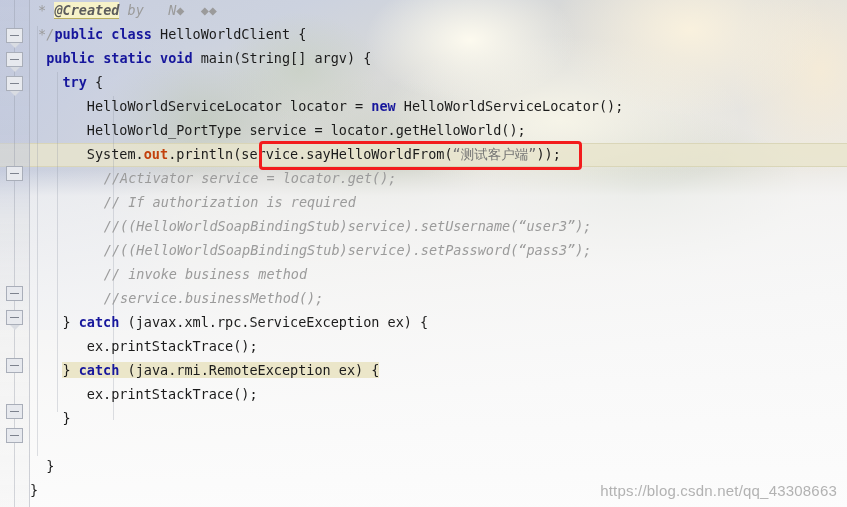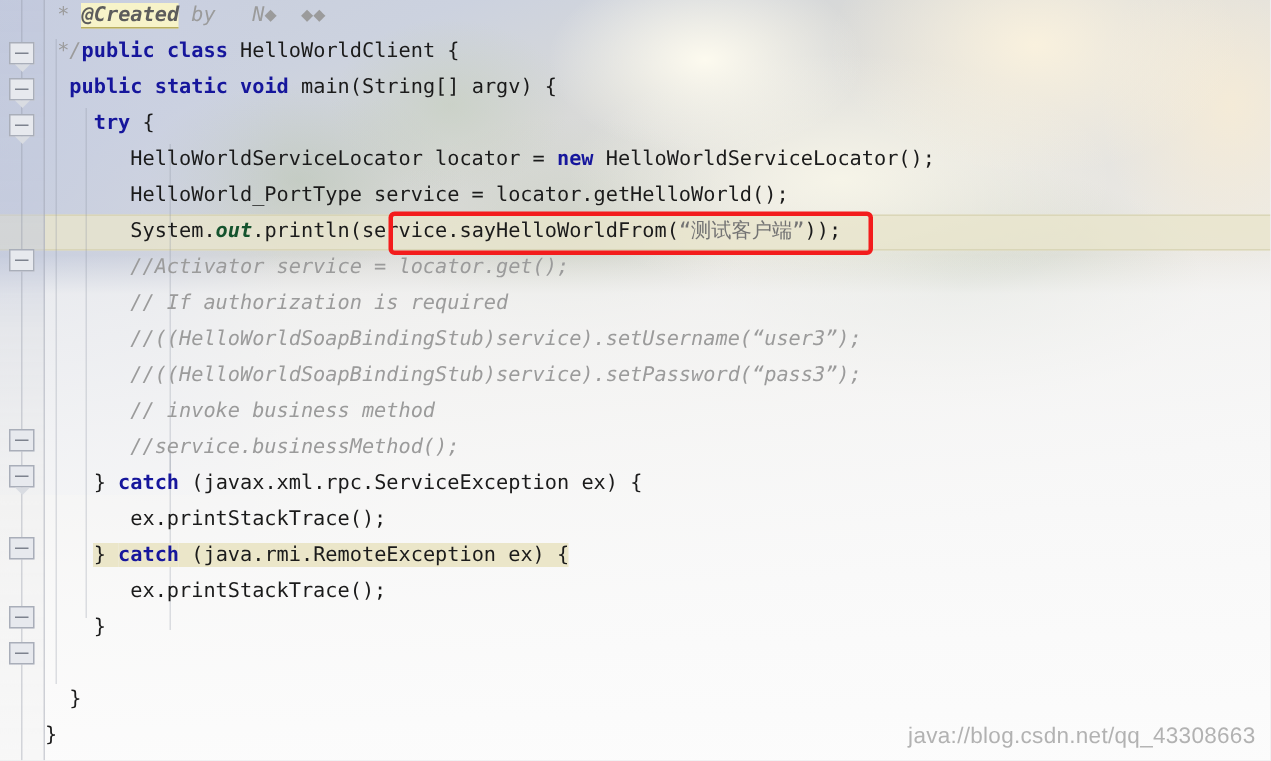--- a/index.html
+++ b/index.html
@@ -64,23 +64,23 @@
   }
   
   .code{
     position:absolute;left:0;top:0;width:847px;height:507px;z-index:4;
     font-size:13.5px;line-height:24px;white-space:pre;
     color:#1b1b1b;
   }
   .ln{position:absolute;left:0;width:847px;height:24px;}
   .txt{position:absolute;left:30px;top:0;}
   .kw{color:#16169c;font-weight:bold;}
-  .cm{color:#9b9b9b;font-style:italic;}
+  .cm{color:#9b9b9b;font-style:italic;margin-left:17px;}
   .str{color:#737373;}
-  .fld{color:#14532d;font-style:italic;font-weight:bold;}
+  .fld{color:#c2410c;font-weight:bold;}
   .jd{color:#9b9b9b;font-style:italic;}
   .jdtag{color:#5c5c5c;font-weight:bold;font-style:italic;
     background:#f7f3c9;border-bottom:1px solid #b9ae5e;}
   .caret-line{
     position:absolute;left:0;width:847px;height:24px;
     background:rgba(232,229,204,.80);
     border-top:1px solid rgba(214,210,178,.8);
     border-bottom:1px solid rgba(214,210,178,.8);
     box-sizing:border-box;z-index:2;
   }
@@ -146,14 +146,14 @@
       <div class="indent-guide" style="left: 113px; top: 96px; height: 218px;"></div>
       <div class="indent-guide" style="left: 113px; top: 300px; height: 120px;"></div>
     </div>
   <div id="hls">
       <div class="caret-line" style="top: 143px;"></div>
     </div>
   <div class="code" id="code"><div class="ln" style="top: -2px;"><span class="txt" style="left: 38.12px;"><span class="jd">* </span><span class="jdtag">@Created</span><span class="jd"> by   N◆  ◆◆</span></span></div><div class="ln" style="top: 22px;"><span class="txt" style="left: 38.12px;"><span class="jd">*/</span><span class="kw">public class</span><span> HelloWorldClient {</span></span></div><div class="ln" style="top: 46px;"><span class="txt" style="left: 46.24px;"><span class="kw">public static void</span><span> main(String[] argv) {</span></span></div><div class="ln" style="top: 70px;"><span class="txt" style="left: 62.48px;"><span class="kw">try</span><span> {</span></span></div><div class="ln" style="top: 94px;"><span class="txt" style="left: 86.84px;"><span>HelloWorldServiceLocator locator = </span><span class="kw">new</span><span> HelloWorldServiceLocator();</span></span></div><div class="ln" style="top: 118px;"><span class="txt" style="left: 86.84px;"><span>HelloWorld_PortType service = locator.getHelloWorld();</span></span></div><div class="ln" style="top: 142px;"><span class="txt" style="left: 86.84px;"><span>System.</span><span class="fld">out</span><span>.println(service.sayHelloWorldFrom(</span><span class="str">“测试客户端”</span><span>));</span></span></div><div class="ln" style="top: 166px;"><span class="txt" style="left: 86.84px;"><span class="cm">//Activator service = locator.get();</span></span></div><div class="ln" style="top: 190px;"><span class="txt" style="left: 86.84px;"><span class="cm">// If authorization is required</span></span></div><div class="ln" style="top: 214px;"><span class="txt" style="left: 86.84px;"><span class="cm">//((HelloWorldSoapBindingStub)service).setUsername(“user3”);</span></span></div><div class="ln" style="top: 238px;"><span class="txt" style="left: 86.84px;"><span class="cm">//((HelloWorldSoapBindingStub)service).setPassword(“pass3”);</span></span></div><div class="ln" style="top: 262px;"><span class="txt" style="left: 86.84px;"><span class="cm">// invoke business method</span></span></div><div class="ln" style="top: 286px;"><span class="txt" style="left: 86.84px;"><span class="cm">//service.businessMethod();</span></span></div><div class="ln" style="top: 310px;"><span class="txt" style="left: 62.48px;"><span>} </span><span class="kw">catch</span><span> (javax.xml.rpc.ServiceException ex) {</span></span></div><div class="ln" style="top: 334px;"><span class="txt" style="left: 86.84px;"><span>ex.printStackTrace();</span></span></div><div class="ln" style="top: 358px;"><span class="txt" style="left: 62.48px;"><span class="sel-hl">} </span><span class="kw sel-hl">catch</span><span class="sel-hl"> (java.rmi.RemoteException ex) {</span></span></div><div class="ln" style="top: 382px;"><span class="txt" style="left: 86.84px;"><span>ex.printStackTrace();</span></span></div><div class="ln" style="top: 406px;"><span class="txt" style="left: 62.48px;"><span>}</span></span></div><div class="ln" style="top: 430px;"><span class="txt" style="left: 30px;"></span></div><div class="ln" style="top: 454px;"><span class="txt" style="left: 46.24px;"><span>}</span></span></div><div class="ln" style="top: 478px;"><span class="txt" style="left: 30px;"><span>}</span></span></div></div>
 
   <div class="redbox" id="redbox" style="left: 259px; top: 141px; width: 317px; height: 23px;"></div>
 
-  <div class="watermark">java://blog.csdn.net/qq_43308663</div>
+  <div class="watermark">https://blog.csdn.net/qq_43308663</div>
 </div>
 
 </body></html>

